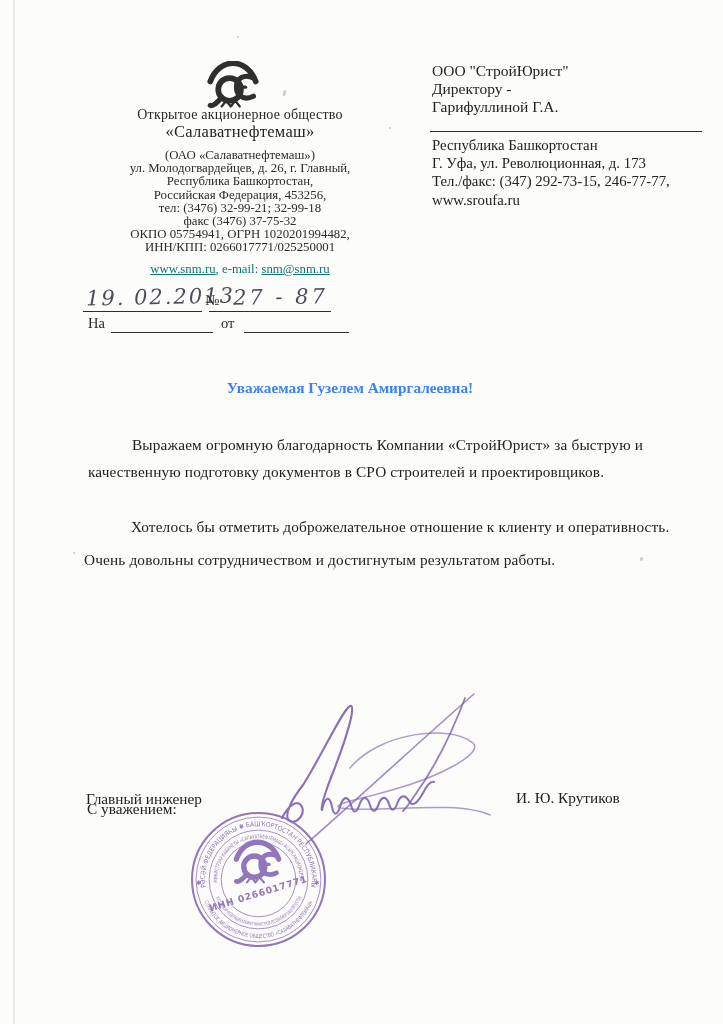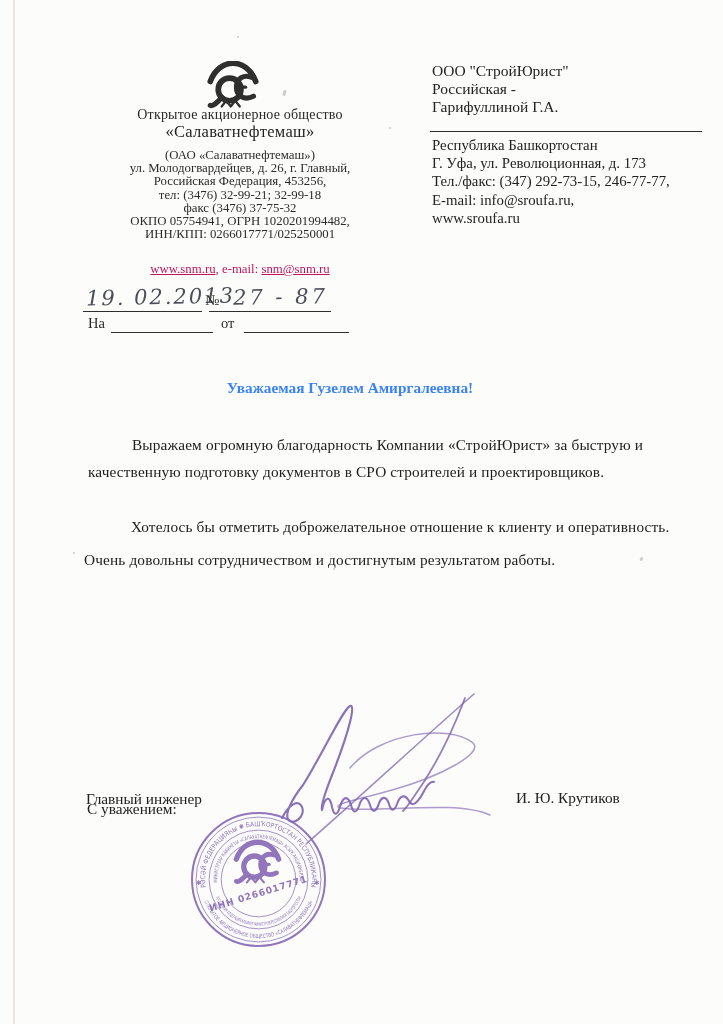--- a/index.html
+++ b/index.html
@@ -10,21 +10,21 @@
   }
   .abs{position:absolute;}
   .soft{filter:blur(.22px);}
   
   .scanline{left:13px;top:0;width:2px;height:1024px;background:#ebe8e1;}
   .speck{background:#a9a69e;border-radius:50%;opacity:.55;}
   
   .lh-orgtype{left:90px;top:107px;width:300px;text-align:center;font-size:14px;letter-spacing:.2px;color:#272725;}
   .lh-orgname{left:90px;top:122px;width:300px;text-align:center;font-size:16.5px;letter-spacing:.3px;color:#242422;}
   .lh-addr{left:60px;top:149px;width:360px;text-align:center;font-size:12.8px;line-height:13.2px;color:#2b2b29;}
-  .lh-web{left:60px;top:262px;width:360px;text-align:center;font-size:12.8px;color:#be185d;}
+  .lh-web{left:60px;top:262px;width:360px;text-align:center;font-size:12.8px;color:#0f766e;}
   .u{text-decoration:underline;}
   
   .hand{font-family:"DejaVu Serif", serif;font-style:italic;color:#4b4e59;}
   .ref-date{left:86px;top:285px;font-size:21px;letter-spacing:2px;transform:rotate(-1.2deg);}
   .ref-no{left:205px;top:292px;font-size:15px;color:#2b2b29;}
   .ref-num{left:233px;top:285px;font-size:21px;letter-spacing:3px;transform:rotate(-1deg);}
   .blank{border-bottom:1.3px solid #2e2e2c;height:0;}
   .ref-na{left:88px;top:315px;font-size:14.5px;color:#2b2b29;}
   .ref-ot{left:221px;top:315px;font-size:14.5px;color:#2b2b29;}
   
@@ -68,20 +68,21 @@
       </g>
     </defs>
     <use href="#emblem"></use>
   </svg>
 
   <div class="abs lh-orgtype soft">Открытое акционерное общество</div>
   <div class="abs lh-orgname soft">«Салаватнефтемаш»</div>
   <div class="abs lh-addr soft">
     <div>(ОАО «Салаватнефтемаш»)</div>
     <div>ул. Молодогвардейцев, д. 26, г. Главный,</div>
+    <div>Республика Башкортостан,</div>
     <div>Российская Федерация, 453256,</div>
     <div>тел: (3476) 32-99-21; 32-99-18</div>
     <div>факс (3476) 37-75-32</div>
     <div>ОКПО 05754941, ОГРН 1020201994482,</div>
     <div>ИНН/КПП: 0266017771/025250001</div>
   </div>
   <div class="abs lh-web soft">
     <span class="u">www.snm.ru</span><span>, e-mail: </span><span class="u">snm@snm.ru</span>
   </div>
 
@@ -90,29 +91,28 @@
   <div class="abs hand ref-num">27 - 87</div>
   <div class="abs blank" style="left:83px;top:311px;width:119px;"></div>
   <div class="abs blank" style="left:209px;top:311px;width:122px;"></div>
   <div class="abs ref-na soft">На</div>
   <div class="abs blank" style="left:111px;top:332px;width:102px;"></div>
   <div class="abs ref-ot soft">от</div>
   <div class="abs blank" style="left:244px;top:332px;width:105px;"></div>
 
   <div class="abs rc-head soft">
     <div>ООО "СтройЮрист"</div>
-    <div>Российская -</div>
+    <div>Директору -</div>
     <div>Гарифуллиной Г.А.</div>
   </div>
   <div class="abs rc-rule"></div>
   <div class="abs rc-addr soft">
     <div>Республика Башкортостан</div>
     <div>Г. Уфа, ул. Революционная, д. 173</div>
     <div>Тел./факс: (347) 292-73-15, 246-77-77,</div>
-    <div>E-mail: info@sroufa.ru,</div>
     <div>www.sroufa.ru</div>
   </div>
 
   <div class="abs salutation soft">Уважаемая Гузелем Амиргалеевна!</div>
   <div class="abs bodyline soft" style="left:132px;top:436px;">Выражаем огромную благодарность Компании «СтройЮрист» за быструю и</div>
   <div class="abs bodyline soft" style="left:88px;top:463px;">качественную подготовку документов в СРО строителей и проектировщиков.</div>
   <div class="abs bodyline soft" style="left:131px;top:518px;">Хотелось бы отметить доброжелательное отношение к клиенту и оперативность.</div>
   <div class="abs bodyline soft" style="left:84px;top:545px;margin-top:6px;">Очень довольны сотрудничеством и достигнутым результатом работы.</div>
 
   <div class="abs closing soft">С уважением:</div>

